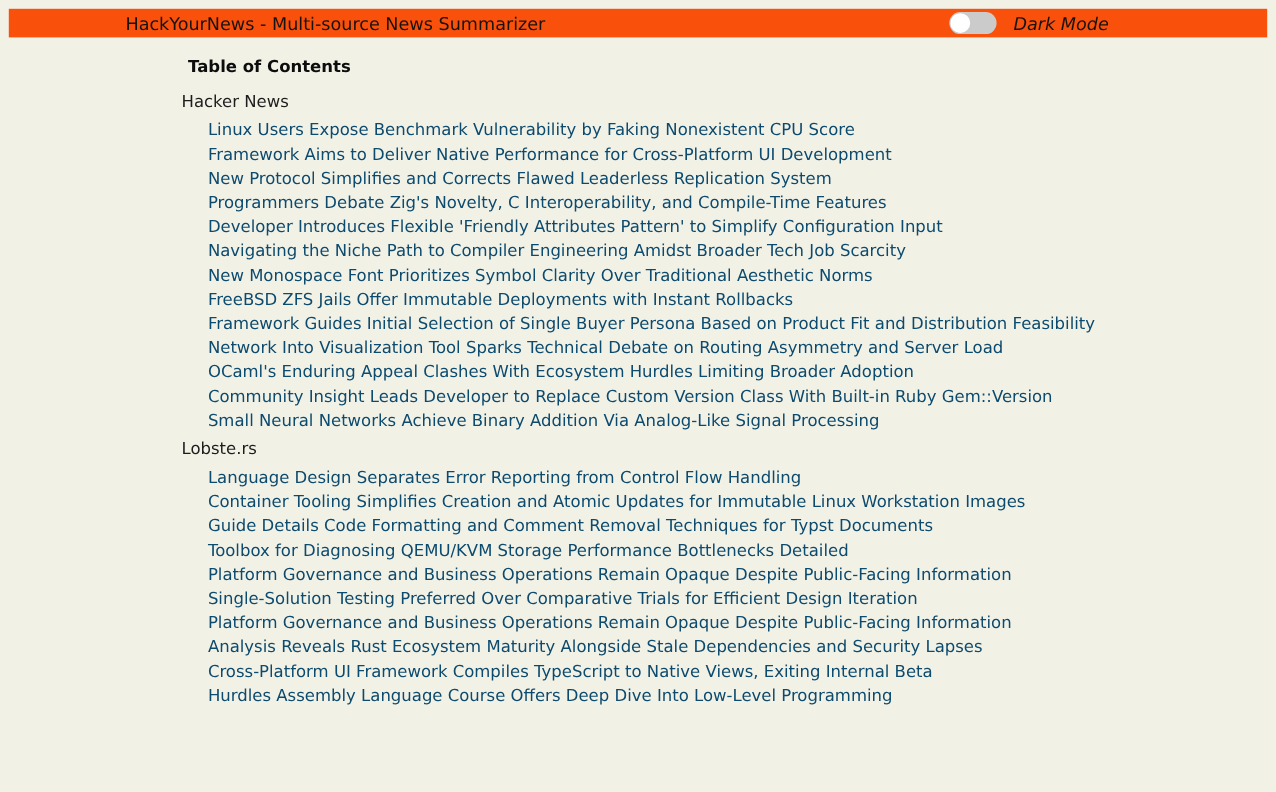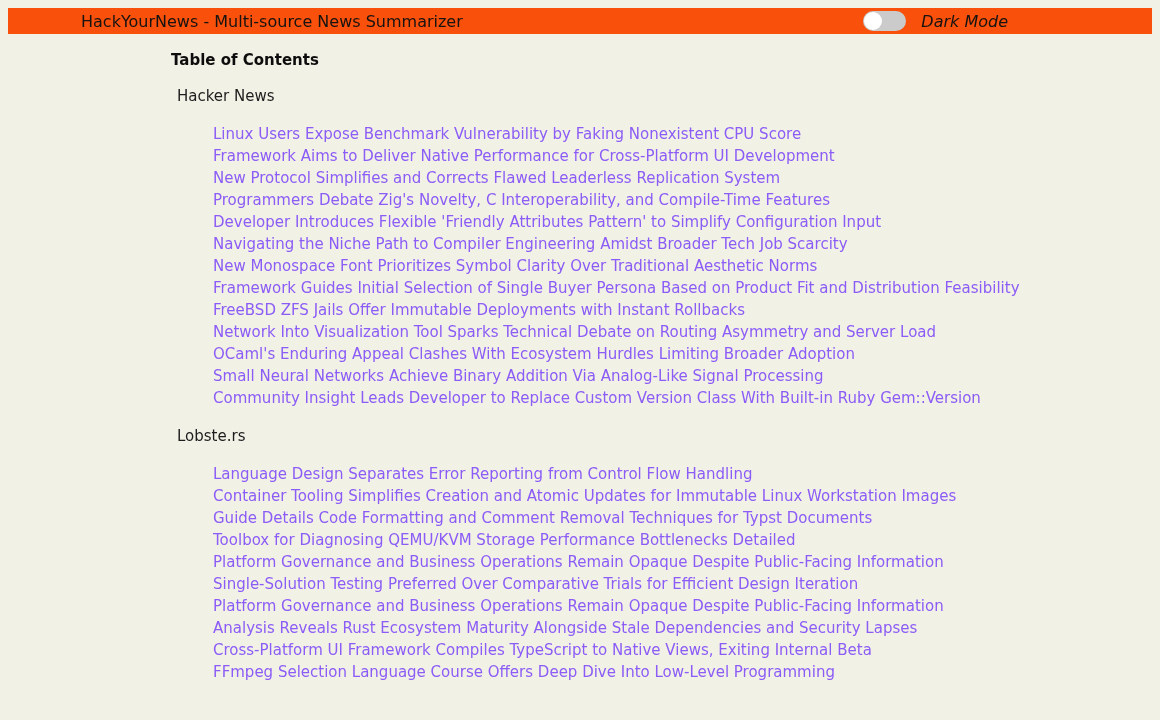--- a/index.html
+++ b/index.html
@@ -16,21 +16,21 @@
     color: #1a1a1a;
   }
   .app-header {
     height: 26px;
     background: #f9500b;
     display: flex;
     align-items: center;
     font-size: 16px;
   }
   .app-title {
-    margin-left: 73px;
+    margin-left: 106px;
     color: #161311;
     white-space: nowrap;
   }
   .header-right {
     margin-left: auto;
     margin-right: 144px;
     display: flex;
     align-items: center;
     gap: 15px;
     font-style: italic;
@@ -63,33 +63,33 @@
   }
   .toc-heading {
     font-size: 15px;
     font-weight: bold;
     color: #0d0d0d;
     margin: 0 0 12px 10px;
     line-height: 18px;
   }
   ul.toc-list, ul.articles {
     list-style: none;
-    margin: 16px;
+    margin: 4px;
     padding: 0;
     font-size: 15px;
     line-height: 22px;
   }
   ul.articles {
     padding-left: 20px;
   }
   .source-label {
     color: #1d1d1d;
   }
   a.article-link {
-    color: #8b5cf6;
+    color: #0c4a6e;
     text-decoration: none;
     cursor: pointer;
     white-space: nowrap;
     text-align: right;
   }
 </style>
 </head>
 <body>
 
 <header class="app-header">
@@ -106,33 +106,33 @@
   <h4 class="toc-heading">Table of Contents</h4>
   <ul class="toc-list" id="toc-list">
       <li><span class="source-label">Hacker News</span><ul class="articles">
           <li><a class="article-link" href="#">Linux Users Expose Benchmark Vulnerability by Faking Nonexistent CPU Score</a></li>
           <li><a class="article-link" href="#">Framework Aims to Deliver Native Performance for Cross-Platform UI Development</a></li>
           <li><a class="article-link" href="#">New Protocol Simplifies and Corrects Flawed Leaderless Replication System</a></li>
           <li><a class="article-link" href="#">Programmers Debate Zig's Novelty, C Interoperability, and Compile-Time Features</a></li>
           <li><a class="article-link" href="#">Developer Introduces Flexible 'Friendly Attributes Pattern' to Simplify Configuration Input</a></li>
           <li><a class="article-link" href="#">Navigating the Niche Path to Compiler Engineering Amidst Broader Tech Job Scarcity</a></li>
           <li><a class="article-link" href="#">New Monospace Font Prioritizes Symbol Clarity Over Traditional Aesthetic Norms</a></li>
+          <li><a class="article-link" href="#">FreeBSD ZFS Jails Offer Immutable Deployments with Instant Rollbacks</a></li>
           <li><a class="article-link" href="#">Framework Guides Initial Selection of Single Buyer Persona Based on Product Fit and Distribution Feasibility</a></li>
-          <li><a class="article-link" href="#">FreeBSD ZFS Jails Offer Immutable Deployments with Instant Rollbacks</a></li>
           <li><a class="article-link" href="#">Network Into Visualization Tool Sparks Technical Debate on Routing Asymmetry and Server Load</a></li>
           <li><a class="article-link" href="#">OCaml's Enduring Appeal Clashes With Ecosystem Hurdles Limiting Broader Adoption</a></li>
+          <li><a class="article-link" href="#">Community Insight Leads Developer to Replace Custom Version Class With Built-in Ruby Gem::Version</a></li>
           <li><a class="article-link" href="#">Small Neural Networks Achieve Binary Addition Via Analog-Like Signal Processing</a></li>
-          <li><a class="article-link" href="#">Community Insight Leads Developer to Replace Custom Version Class With Built-in Ruby Gem::Version</a></li>
         </ul></li>
       <li><span class="source-label">Lobste.rs</span><ul class="articles">
           <li><a class="article-link" href="#">Language Design Separates Error Reporting from Control Flow Handling</a></li>
           <li><a class="article-link" href="#">Container Tooling Simplifies Creation and Atomic Updates for Immutable Linux Workstation Images</a></li>
           <li><a class="article-link" href="#">Guide Details Code Formatting and Comment Removal Techniques for Typst Documents</a></li>
           <li><a class="article-link" href="#">Toolbox for Diagnosing QEMU/KVM Storage Performance Bottlenecks Detailed</a></li>
           <li><a class="article-link" href="#">Platform Governance and Business Operations Remain Opaque Despite Public-Facing Information</a></li>
           <li><a class="article-link" href="#">Single-Solution Testing Preferred Over Comparative Trials for Efficient Design Iteration</a></li>
           <li><a class="article-link" href="#">Platform Governance and Business Operations Remain Opaque Despite Public-Facing Information</a></li>
           <li><a class="article-link" href="#">Analysis Reveals Rust Ecosystem Maturity Alongside Stale Dependencies and Security Lapses</a></li>
           <li><a class="article-link" href="#">Cross-Platform UI Framework Compiles TypeScript to Native Views, Exiting Internal Beta</a></li>
-          <li><a class="article-link" href="#">FFmpeg Selection Language Course Offers Deep Dive Into Low-Level Programming</a></li>
+          <li><a class="article-link" href="#">Hurdles Assembly Language Course Offers Deep Dive Into Low-Level Programming</a></li>
         </ul></li>
     </ul>
 </main>
 
 </body></html>

